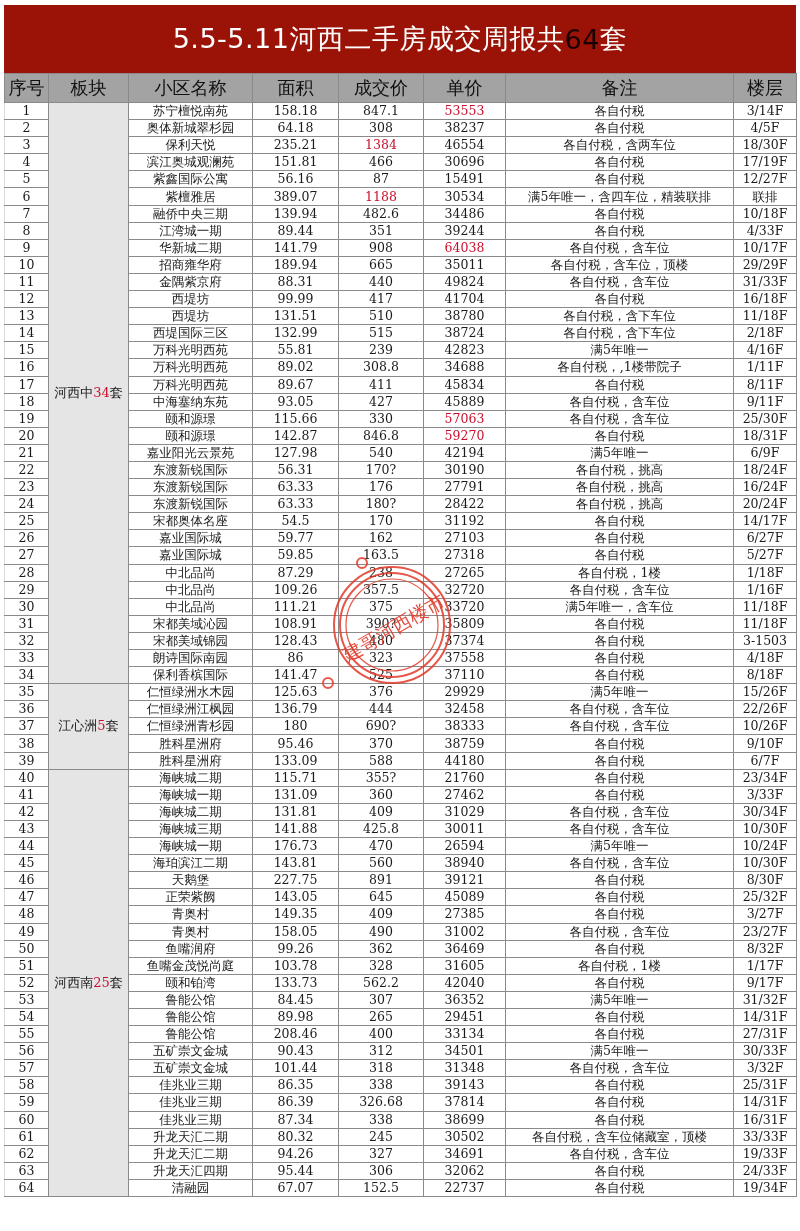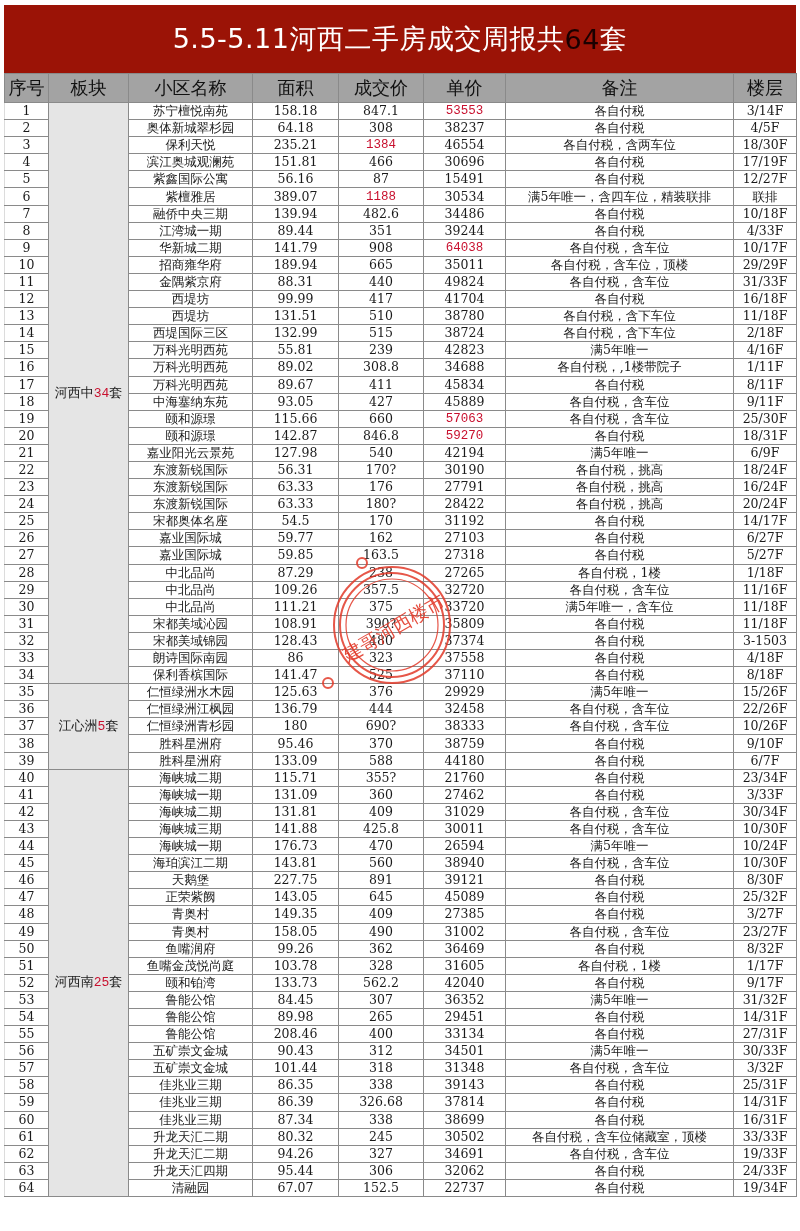--- a/index.html
+++ b/index.html
@@ -8,21 +8,21 @@
   .sheet { position:absolute; left:4px; top:5px; width:792px; }
   .banner { height:68px; background:#9b1306; display:flex; align-items:center; justify-content:center;
             color:#ffffff; font-family:"DejaVu Sans","Liberation Sans",sans-serif; font-weight:normal; font-size:27px; letter-spacing:0.5px; }
   .banner .hl { color:#1a0000; }
   table { border-collapse:collapse; table-layout:fixed; width:792px; }
   th, td { border:1px solid #8a8a8a; text-align:center; padding:0; white-space:nowrap; overflow:hidden; }
   th { height:28px; font-size:18px; font-weight:normal; background:#a3a3a3; color:#111; }
   td { height:16.1px; font-size:12.5px; line-height:16px; }
   td.seq { border-left:1px solid #dcdcdc; }
   td.region { font-size:13px; vertical-align:middle; background:#e5e5e5; }
-  .red { color:#c8102e;font-family:Liberation Mono, monospace; }
+  .red { color:#c8102e; }
   .stamp { position:absolute; left:322px; top:555px; width:140px; height:140px; pointer-events:none; }
 </style>
 </head>
 <body>
 
 <div class="sheet">
   <div class="banner">
     <span>5.5-5.11河西二手房成交周报共</span>
       <span class="hl">64</span>
       <span>套</span>
@@ -211,21 +211,21 @@
           <td>93.05</td>
           <td>427</td>
           <td>45889</td>
           <td>各自付税，含车位</td>
           <td>9/11F</td>
         </tr>
         <tr>
           <td class="seq">19</td>
           <td>颐和源璟</td>
           <td>115.66</td>
-          <td>660</td>
+          <td>330</td>
           <td class="red">57063</td>
           <td>各自付税，含车位</td>
           <td>25/30F</td>
         </tr>
         <tr>
           <td class="seq">20</td>
           <td>颐和源璟</td>
           <td>142.87</td>
           <td>846.8</td>
           <td class="red">59270</td>
@@ -304,21 +304,21 @@
           <td>各自付税，1楼</td>
           <td>1/18F</td>
         </tr>
         <tr>
           <td class="seq">29</td>
           <td>中北品尚</td>
           <td>109.26</td>
           <td>357.5</td>
           <td>32720</td>
           <td>各自付税，含车位</td>
-          <td>11/16F</td>
+          <td>1/16F</td>
         </tr>
         <tr>
           <td class="seq">30</td>
           <td>中北品尚</td>
           <td>111.21</td>
           <td>375</td>
           <td>33720</td>
           <td>满5年唯一，含车位</td>
           <td>11/18F</td>
         </tr>

